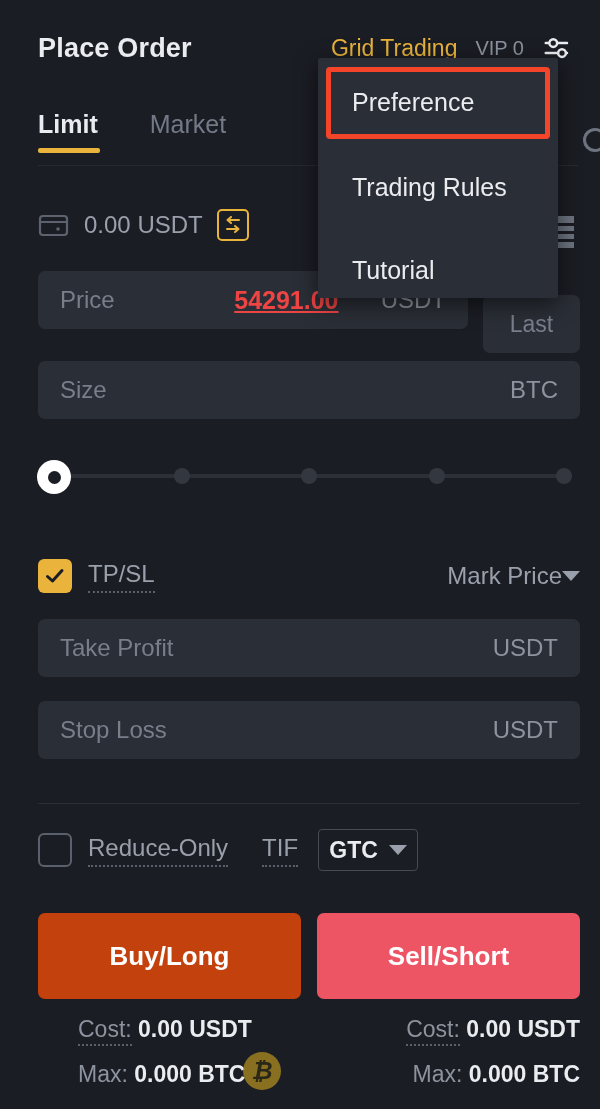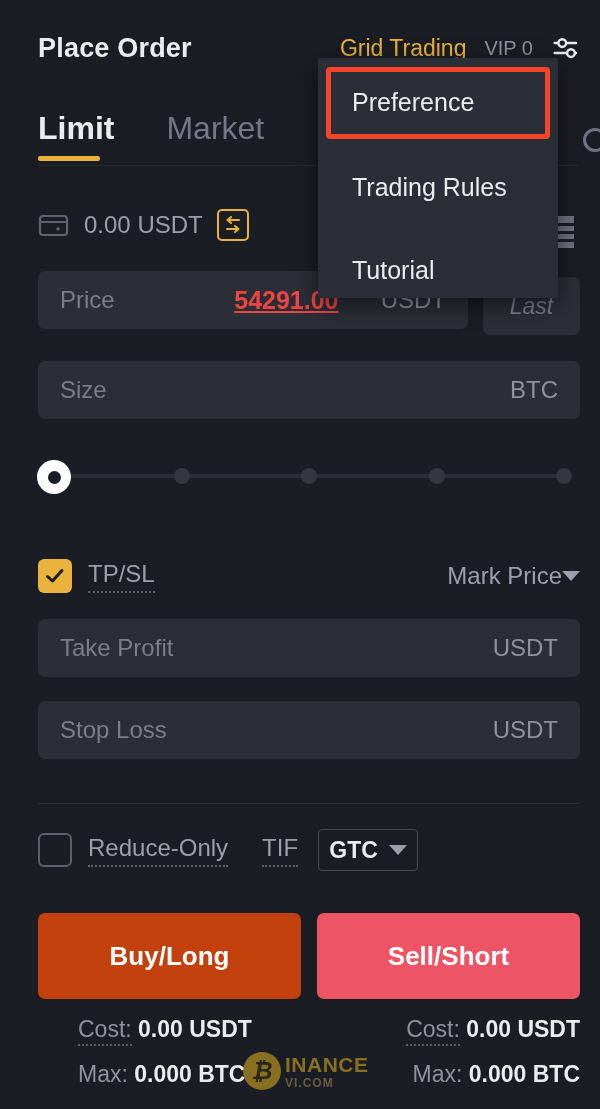--- a/index.html
+++ b/index.html
@@ -13,21 +13,21 @@
     position:relative;
     width:600px; height:1109px;
     background:#1b1d24;
   }
 
   
   .header {
     position:absolute; left:0; top:18px;
     width:600px; height:60px;
     display:flex; align-items:center;
-    padding:0 19px 0 38px;
+    padding:0 28px 0 38px;
   }
   .page-title {
     font-size:27px; font-weight:bold; color:#eaecef;
     letter-spacing:0.2px;
   }
   .header-right {
     margin-left:auto; display:flex; align-items:center; gap:18px;
   }
   .grid-trading {
     font-size:23px; color:#e9b33c; font-weight:normal;
@@ -37,21 +37,21 @@
   }
   .settings-icon { width:30px; height:30px; display:block; }
 
   
   .tabs {
     position:absolute; left:38px; top:110px;
     width:540px; height:56px;
     display:flex; align-items:flex-start; gap:52px;
   }
   .tab {
-    font-size:32px; color:#737a87; position:relative;
+    font-size:25px; color:#737a87; position:relative;
     padding-bottom:14px; font-weight:normal;
   }
   .tab.active { color:#eaecef; font-weight:bold; }
   .tab.active::after {
     content:""; position:absolute; left:0; bottom:0;
     width:62px; height:5px; background:#e9b33c; border-radius:2px;
   }
   .tab-extra-circle {
     position:absolute; left:545px; top:18px;
     width:24px; height:24px; border-radius:50%;
@@ -87,23 +87,23 @@
   }
   .field-label { font-size:24px; color:#787f8b; }
   .field-unit  { font-size:24px; color:#8d939e; margin-left:auto; }
   .field-value {
     font-size:25px; color:#ef4444; font-weight:bold;
     position:absolute; left:50%; transform:translateX(-18%);text-decoration:underline;
   }
 
   #price-field { top:271px; width:430px; }
   #last-button {
-    position:absolute; left:483px; top:277px;
+    position:absolute; left:483px; top:295px;
     width:97px; height:58px; background:#2a2e36; border-radius:7px;
-    display:flex; align-items:center; justify-content:center;font-style:italic;
+    display:flex; align-items:center; justify-content:center;
   }
   #last-button span { font-size:23px; color:#787f8b; }
   #size-field  { top:361px; }
   #tp-field    { top:619px; }
   #sl-field    { top:701px; }
 
   
   .slider-wrap {
     position:absolute; left:38px; top:455px; width:542px; height:42px;
   }
@@ -366,24 +366,20 @@
       <span class="info-val">0.00 USDT</span>
     </div>
     <div class="info-line">
       <span class="info-key plain">Max:</span>
       <span class="info-val">0.000 BTC</span>
     </div>
   </div>
 
   <div class="watermark">
     <div class="wm-coin">₿</div>
-    <div class="wm-text">
-      <span class="wm-main">INANCE</span>
-      <span class="wm-sub">VI.COM</span>
-    </div>
   </div>
 
   <div class="dropdown">
     <div class="menu-item" id="menu-preference" style="position:absolute;left:34px;top:30px;">Preference</div>
     <div class="menu-item" id="menu-trading-rules" style="position:absolute;left:34px;top:115px;">Trading Rules</div>
     <div class="menu-item" id="menu-tutorial" style="position:absolute;left:34px;top:198px;">Tutorial</div>
   </div>
   <div class="menu-highlight"></div>
 
 </div>

